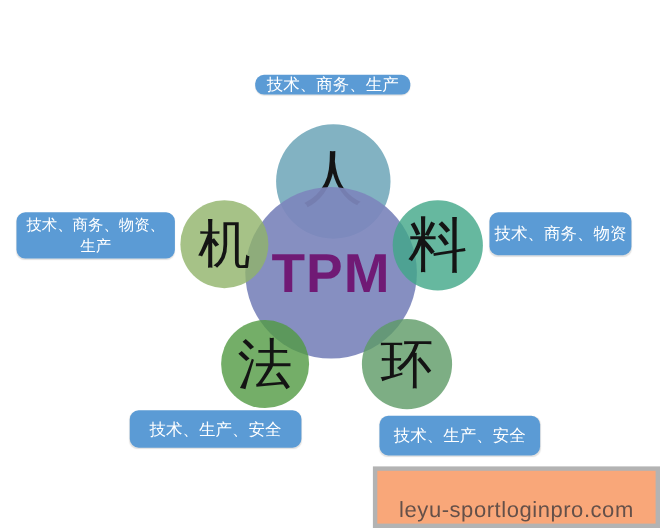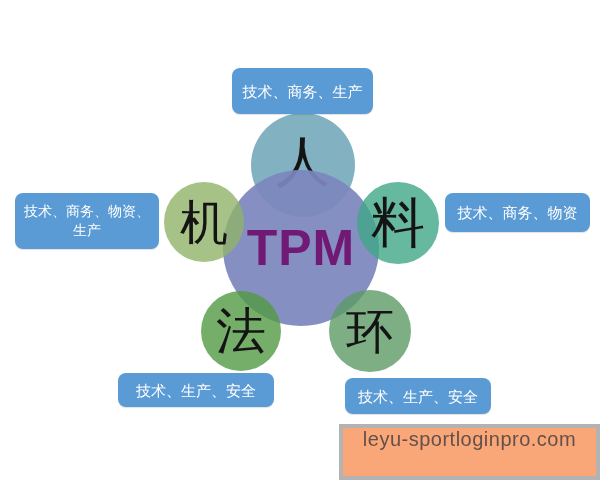--- a/index.html
+++ b/index.html
@@ -41,35 +41,35 @@
   }
 
   
   .factor-label{
     position:absolute;z-index:4;background:var(--label-bg);
     border-radius:8px;color:var(--label-text);
     display:flex;align-items:center;justify-content:center;text-align:center;
     font-size:15px;line-height:19px;box-shadow:0 1px 1px rgba(0,0,0,.12);
   }
   .factor-label span{white-space:pre-line;}
-  .lbl-top         {left:232px;top:68px; width:141px;height:46px;}
-  .lbl-left        {left:15px; top:193px;width:144px;height:56px;font-size:14px;}
-  .lbl-right       {left:445px;top:193px;width:145px;height:39px;}
+  .lbl-top         {left:232px;top:68px; width:141px;height:18px;}
+  .lbl-left        {left:15px; top:193px;width:144px;height:42px;font-size:14px;}
+  .lbl-right       {left:445px;top:193px;width:129px;height:39px;}
   .lbl-bottom-left {left:118px;top:373px;width:156px;height:34px;}
   .lbl-bottom-right{left:345px;top:378px;width:146px;height:36px;}
 
   
   .watermark{
     position:absolute;z-index:5;left:339px;top:424px;width:261px;height:56px;
     background:var(--watermark-frame);
     display:flex;align-items:center;justify-content:center;box-sizing:border-box;padding:4px;
   }
   .watermark-inner{
     width:100%;height:100%;background:var(--watermark-bg);
-    display:flex;align-items:flex-start;justify-content:center;
+    display:flex;align-items:flex-end;justify-content:center;
     color:var(--watermark-text);font-size:20px;letter-spacing:.5px;
   }
 </style>
 </head>
 <body>
 
 <div class="canvas">
 
   <div class="factor-label lbl-top">
     <span>技术、商务、生产</span>

